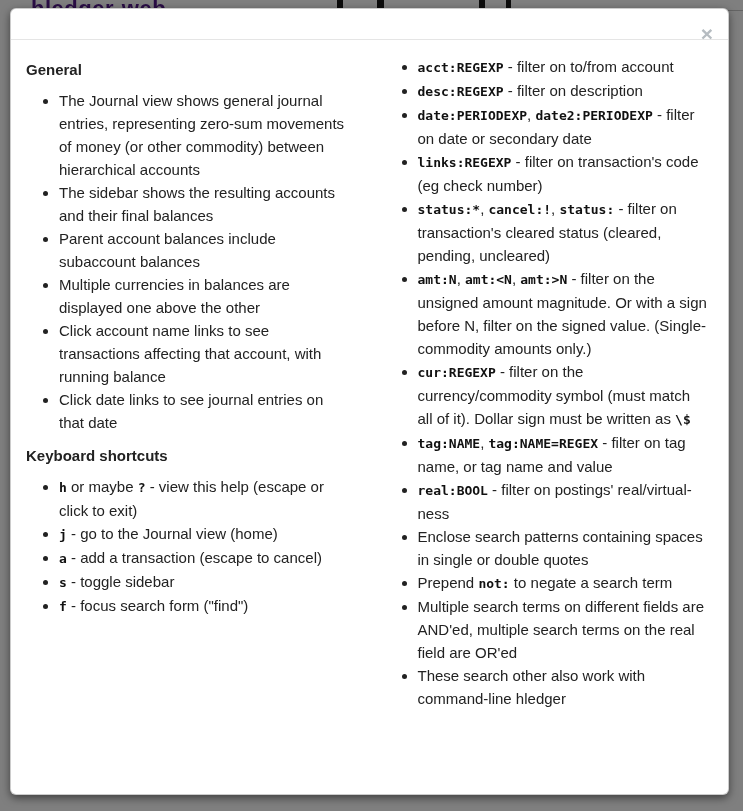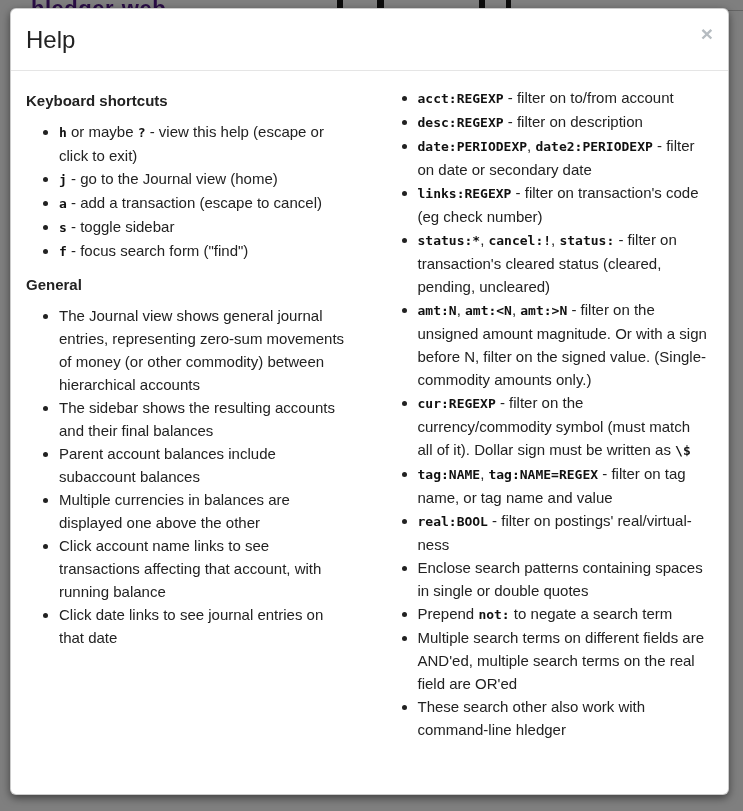--- a/index.html
+++ b/index.html
@@ -111,43 +111,42 @@
   <div class="frag frag2"></div>
   <div class="frag frag3"></div>
   <div class="frag frag4"></div>
 </div>
 
 <div class="backdrop"></div>
 
 <div class="modal">
   <div class="modal-header">
     <button class="close-btn">×</button>
-    <div class="modal-title">Help</div>
   </div>
   <div class="modal-body">
     <div class="col">
-        <div class="section">
-          <h4>Keyboard shortcuts</h4>
-          <ul>
-            <li><span class="code">h</span> or maybe <span class="code">?</span> - view this help (escape or click to exit)</li>
-            <li><span class="code">j</span> - go to the Journal view (home)</li>
-            <li><span class="code">a</span> - add a transaction (escape to cancel)</li>
-            <li><span class="code">s</span> - toggle sidebar</li>
-            <li><span class="code">f</span> - focus search form ("find")</li>
-          </ul>
-        </div>
         <div class="section">
           <h4>General</h4>
           <ul>
             <li>The Journal view shows general journal entries, representing zero-sum movements of money (or other commodity) between hierarchical accounts</li>
             <li>The sidebar shows the resulting accounts and their final balances</li>
             <li>Parent account balances include subaccount balances</li>
             <li>Multiple currencies in balances are displayed one above the other</li>
             <li>Click account name links to see transactions affecting that account, with running balance</li>
             <li>Click date links to see journal entries on that date</li>
+          </ul>
+        </div>
+        <div class="section">
+          <h4>Keyboard shortcuts</h4>
+          <ul>
+            <li><span class="code">h</span> or maybe <span class="code">?</span> - view this help (escape or click to exit)</li>
+            <li><span class="code">j</span> - go to the Journal view (home)</li>
+            <li><span class="code">a</span> - add a transaction (escape to cancel)</li>
+            <li><span class="code">s</span> - toggle sidebar</li>
+            <li><span class="code">f</span> - focus search form ("find")</li>
           </ul>
         </div>
       </div>
     <div class="col">
         <div class="section">
           <ul>
             <li><span class="code">acct:REGEXP</span> - filter on to/from account</li>
             <li><span class="code">desc:REGEXP</span> - filter on description</li>
             <li><span class="code">date:PERIODEXP</span>, <span class="code">date2:PERIODEXP</span> - filter on date or secondary date</li>
             <li><span class="code">links:REGEXP</span> - filter on transaction's code (eg check number)</li>

